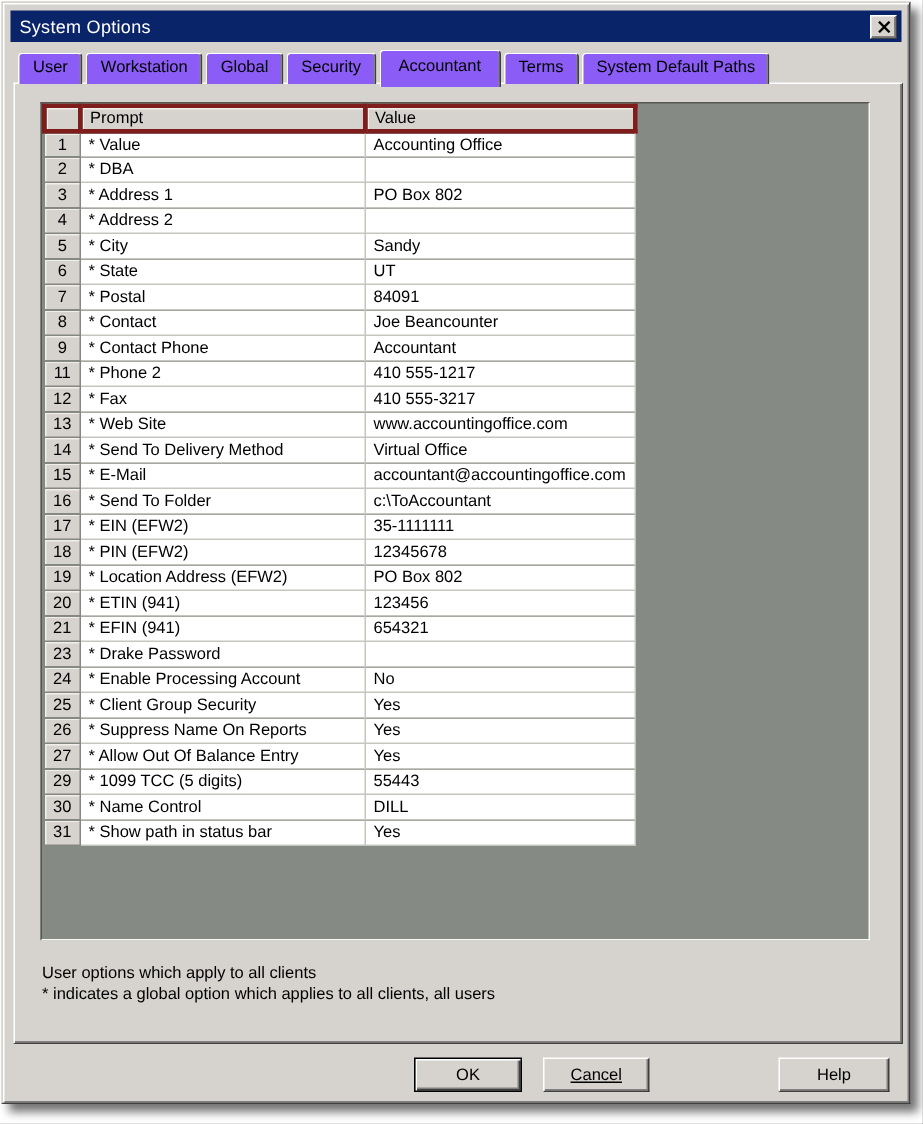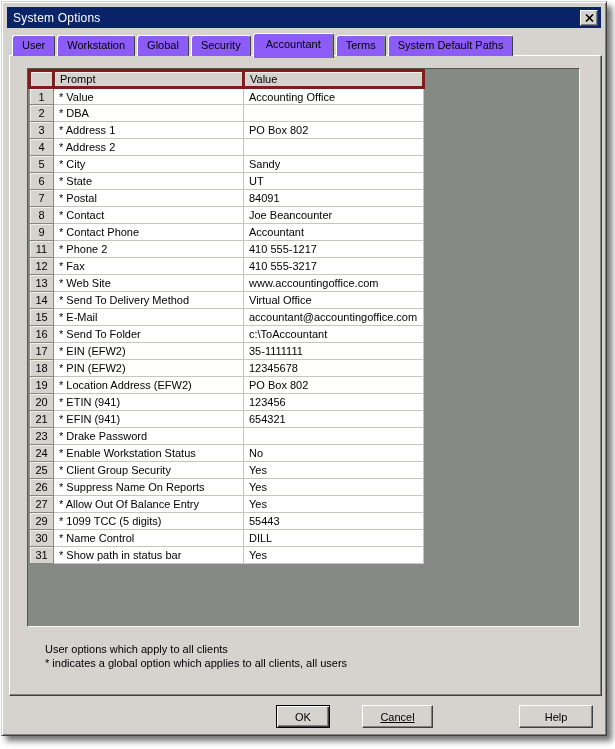--- a/index.html
+++ b/index.html
@@ -72,24 +72,24 @@
     background:#d6d3ce; border:1px solid #84887f; width:24px;
     text-align:center; padding:0 1px; box-shadow: inset 1px 1px 0 #f2efe9;
   }
   .grid td.prompt, .grid td.value {
     background:#ffffff; padding:0 5px;
     border-right:1px solid #c6c6c0; border-bottom:1px solid #c6c6c0;
   }
   .grid col.c-prompt { width:190px; }
   .grid col.c-value { width:180px; }
 
-  .footer-text { position:absolute; left:18px; top:586px; line-height:14px;margin-left:17px; }
+  .footer-text { position:absolute; left:18px; top:586px; line-height:14px; }
 
   .btn {
-    position:absolute; top:703px; height:23px; width:54px;
+    position:absolute; top:703px; height:23px; width:72px;
     background:#d6d3ce; font-family:"Liberation Sans", sans-serif;
     font-size:11px; text-align:center; cursor:default;
     border:1px solid; border-color:#ffffff #404040 #404040 #ffffff;
     box-shadow: inset -1px -1px 0 #808080; padding:0;
   }
   .btn.default {
     border:1px solid #000000;
     box-shadow: inset 1px 1px 0 #ffffff, inset -1px -1px 0 #404040,
                 inset -2px -2px 0 #808080;
   }
@@ -239,21 +239,21 @@
               <td class="prompt">* EFIN (941)</td>
               <td class="value">654321</td>
             </tr>
             <tr>
               <td class="num">23</td>
               <td class="prompt">* Drake Password</td>
               <td class="value"></td>
             </tr>
             <tr>
               <td class="num">24</td>
-              <td class="prompt">* Enable Workstation Status</td>
+              <td class="prompt">* Enable Processing Account</td>
               <td class="value">No</td>
             </tr>
             <tr>
               <td class="num">25</td>
               <td class="prompt">* Client Group Security</td>
               <td class="value">Yes</td>
             </tr>
             <tr>
               <td class="num">26</td>
               <td class="prompt">* Suppress Name On Reports</td>

